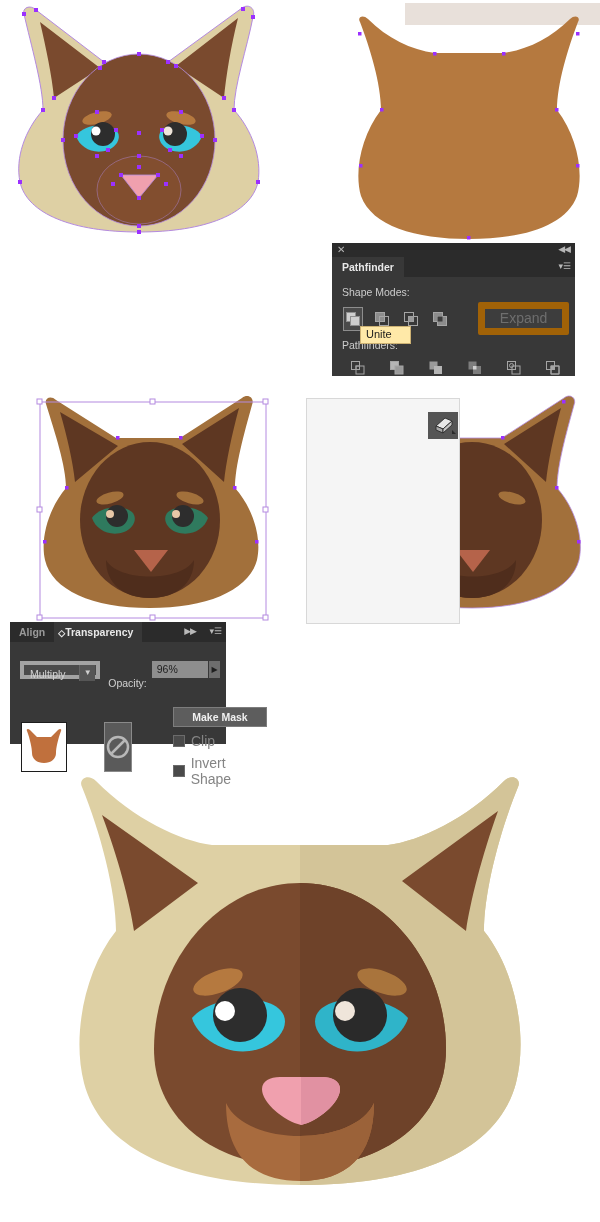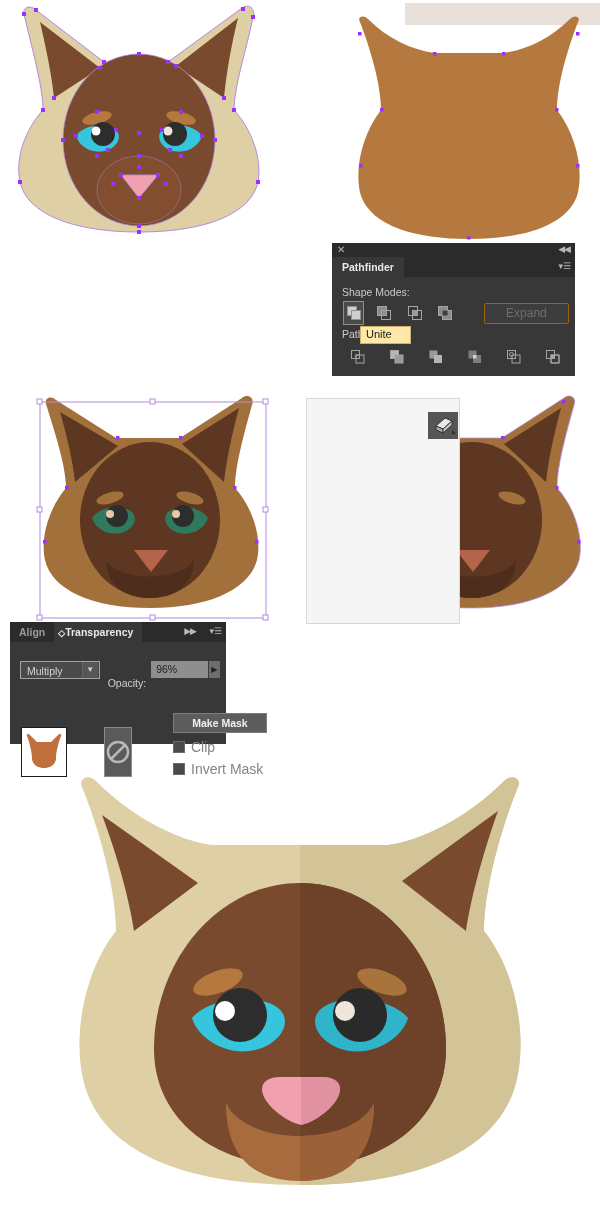--- a/index.html
+++ b/index.html
@@ -47,57 +47,57 @@
   #pathfinder-panel .panel-tabrow .tab.active { padding: 0 10px; }
   .pf-label { color: #cccccc; font-size: 10.5px; margin: 5px 0 4px 4px; }
   .pf-row { display: flex; align-items: center; gap: 11px; margin-left: 6px; }
   .pf-btn {
     width: 22px; height: 22px; display:flex; align-items:center; justify-content:center;
     background: transparent; position: relative;
   }
   .pf-btn.selected { outline: 1px solid #8d8d8d; background: #4a4a4a; }
   .pf-expand {
     margin-left: 18px; width: 94px; height: 19px;
-    border: 1px solid #a16207; border-radius: 2px;
-    color: #6e6e6e; font-size: 12px; text-align: center; line-height: 19px;
+    border: 7px solid #a16207; border-radius: 2px;
+    color: #6e6e6e; font-size: 14px; text-align: center; line-height: 19px;
     background: #3d3d3d;
   }
   .pf-row2 { display:flex; align-items:center; gap: 17px; margin-left: 9px; margin-top: 6px;}
   .tooltip {
     position: absolute; left: 28px; top: 83px;
     background: #ffe9a8; color: #1a1a1a;
     font-size: 11px; padding: 1px 18px 2px 5px;
     border: 1px solid #d8c display; border: 1px solid #ccb173;
     z-index: 20; line-height: 13px;
   }
 
   
   #transparency-panel { left: 10px; top: 622px; width: 216px; height: 122px; }
   .tr-row1 { display: flex; align-items: center; margin: 6px 0 0 4px; }
   .tr-select {
-    width: 98px; height: 18px; background: #4a4a4a; border: 1px solid #a3a3a3;
+    width: 98px; height: 18px; background: #4a4a4a; border: 4px solid #a3a3a3;
     color: #d2d2d2; font-size: 10.5px; line-height: 18px; padding-left: 6px;
     position: relative; box-sizing: border-box;
   }
   .tr-select .caret {
     position: absolute; right: 1px; top: 0; width: 15px; height: 16px;
     background: #565656; color: #cfcfcf; font-size: 8px; text-align: center; line-height: 16px;
     border-left: 1px solid #646464;
   }
   .tr-oplabel { color: #d0d0d0; font-size: 10.5px; margin-left: 8px; margin-top: 27px; }
   .tr-opfield {
     width: 70px; height: 17px; background: #8e8e8e; color: #1e1e1e;
     font-size: 10.5px; line-height: 17px; padding-left: 5px; margin-left: 5px;
     box-sizing: border-box; position: relative;
   }
   .tr-oparrow {
     width: 14px; height: 17px; background: #6e6e6e; color: #1f1f1f;
     font-size: 8px; text-align: center; line-height: 17px; margin-left: 1px;
   }
-  .tr-row2 { display: flex; margin: 24px 0 0 5px; align-items: flex-end; gap: 30px; }
+  .tr-row2 { display: flex; margin: 18px 0 0 5px; align-items: center; gap: 30px; }
   .thumb-art {
     width: 54px; height: 48px; background: #ffffff; border: 1px solid #1c1c1c;
     display: flex; align-items: center; justify-content: center;
   }
   .thumb-mask {
     width: 54px; height: 48px; background: #5a5a5a; border: 1px solid #8a8a8a;
     margin-left: 7px; display: flex; align-items: center; justify-content: center;
   }
   .tr-right { margin-left: 11px; }
   .make-mask {
@@ -440,21 +440,21 @@
         </svg>
       </div>
       <div class="tr-right">
         <div class="make-mask">Make Mask</div>
         <div class="chk-row">
           <div class="chk"></div>
           <span class="chk-lbl">Clip</span>
         </div>
         <div class="chk-row">
           <div class="chk"></div>
-          <span class="chk-lbl">Invert Mask</span>
+          <span class="chk-lbl">Invert Shape</span>
         </div>
       </div>
     </div>
   </div>
 </div>
 
 <div class="stage" style="left:60px; top:775px; width:480px; height:445px;">
   <svg width="480" height="445" viewBox="0 0 480 445">
     <defs>
       <clipPath id="rightHalf">

